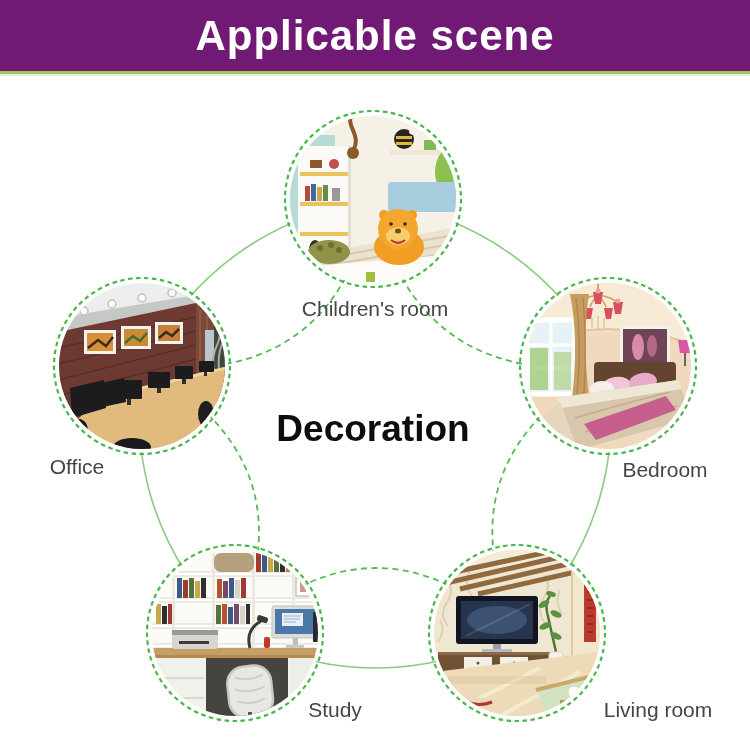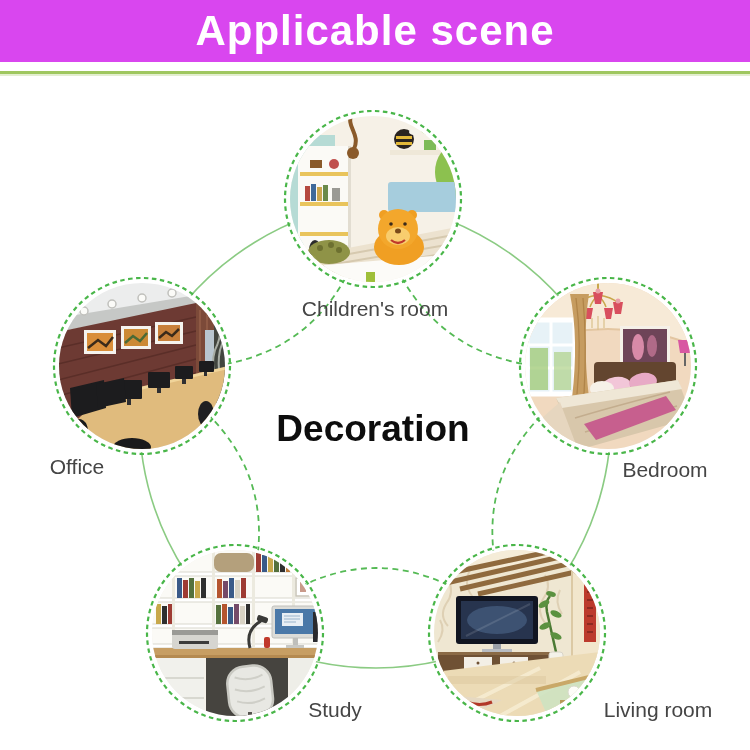--- a/index.html
+++ b/index.html
@@ -1,18 +1,18 @@
 <!DOCTYPE html>
 <html><head>
 <meta charset="utf-8">
 <style>
   html,body{margin:0;padding:0;background:#fff;}
   .canvas{position:relative;width:750px;height:750px;background:#ffffff;overflow:hidden;
           font-family:"Liberation Sans", sans-serif;}
-  .header{position:absolute;top:0;left:0;width:750px;height:62px;background:#d946ef;
+  .header{position:absolute;top:0;left:0;width:750px;height:71px;background:#701a75;
           display:flex;align-items:center;justify-content:center;}
   .header-accent{position:absolute;top:71px;left:0;width:750px;height:3px;background:#9fc75f;}
   .header-accent2{position:absolute;top:74px;left:0;width:750px;height:2px;background:#e3eecf;}
   .header h1{margin:0;color:#ffffff;font-size:42px;font-weight:bold;letter-spacing:1px;}
   .diagram{position:absolute;top:0;left:0;}
   .room-label{font-size:21px;fill:#454545;}
   .center-label{font-size:37px;font-weight:bold;fill:#0d0d0d;}
 </style>
 </head>
 <body>

